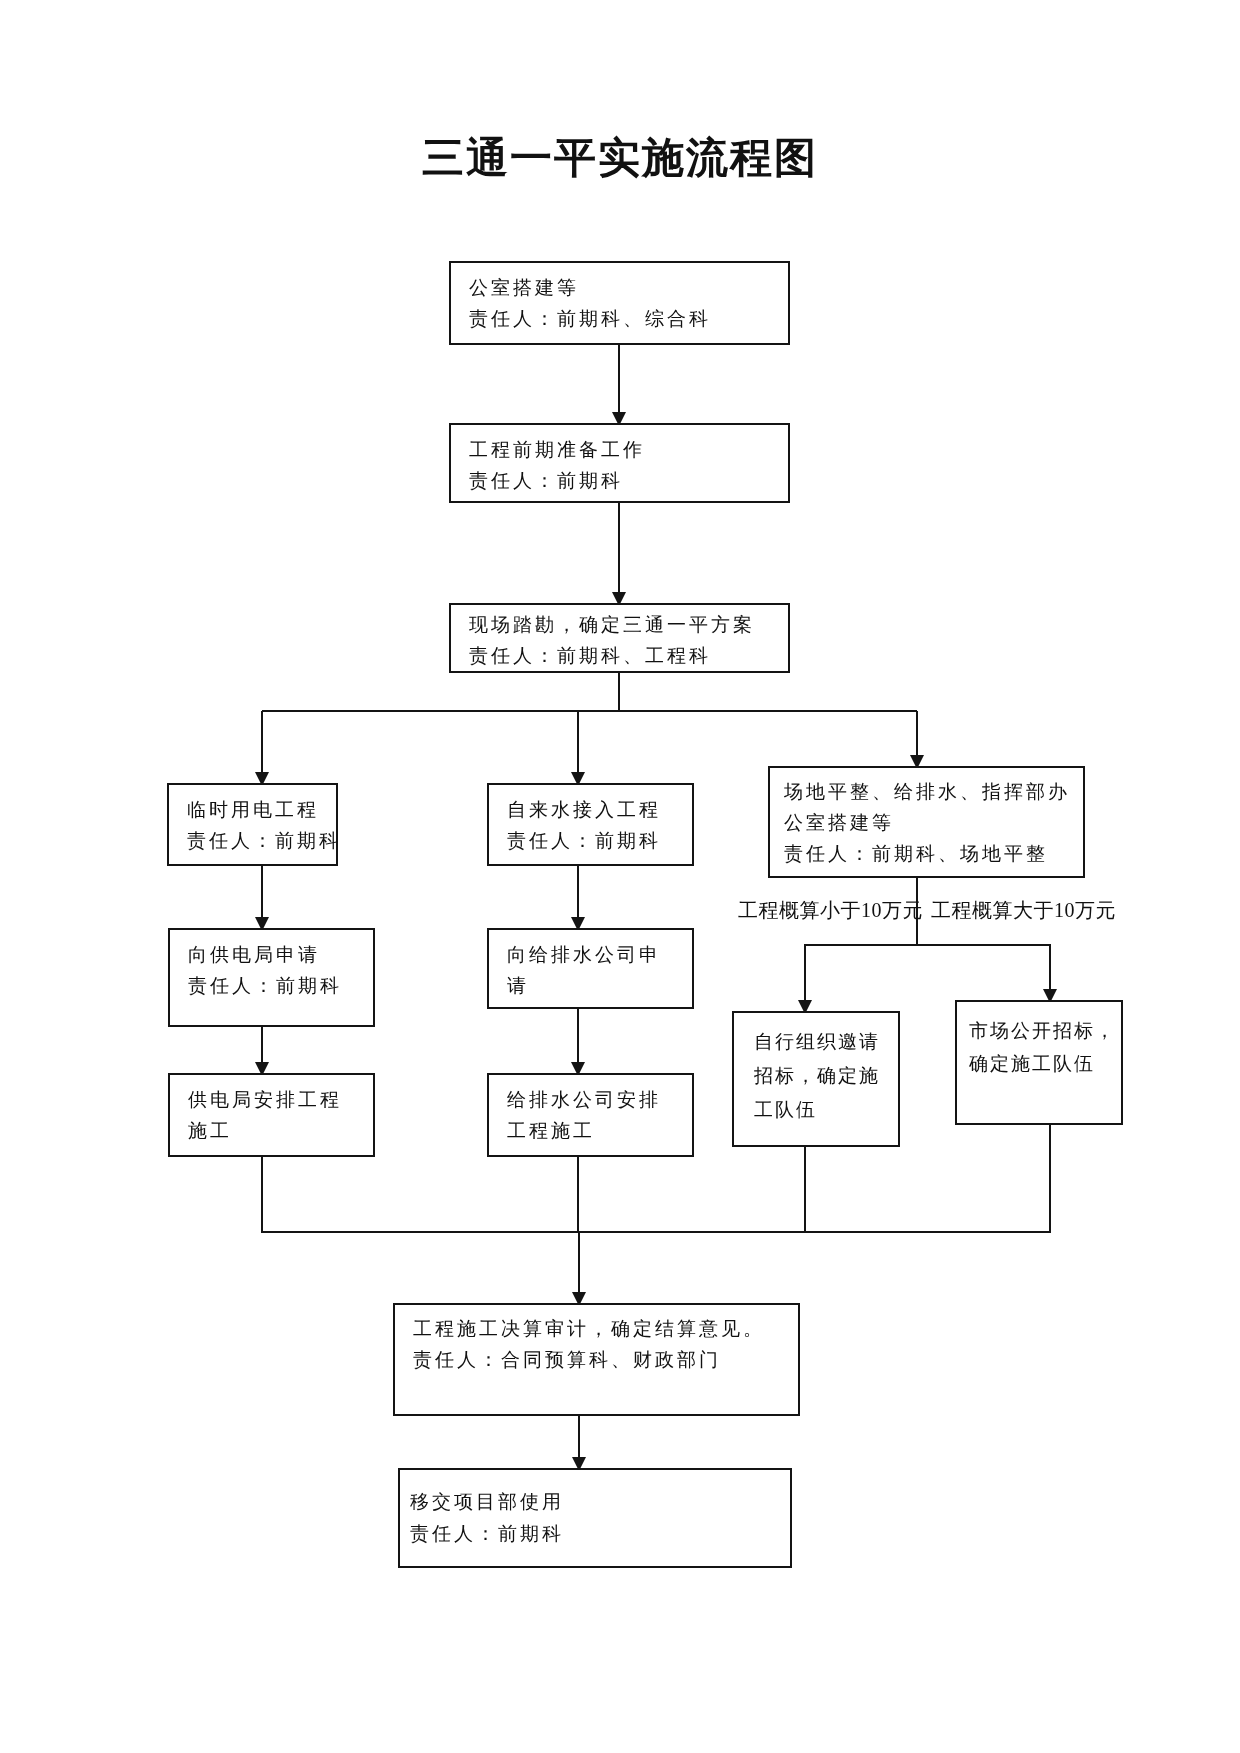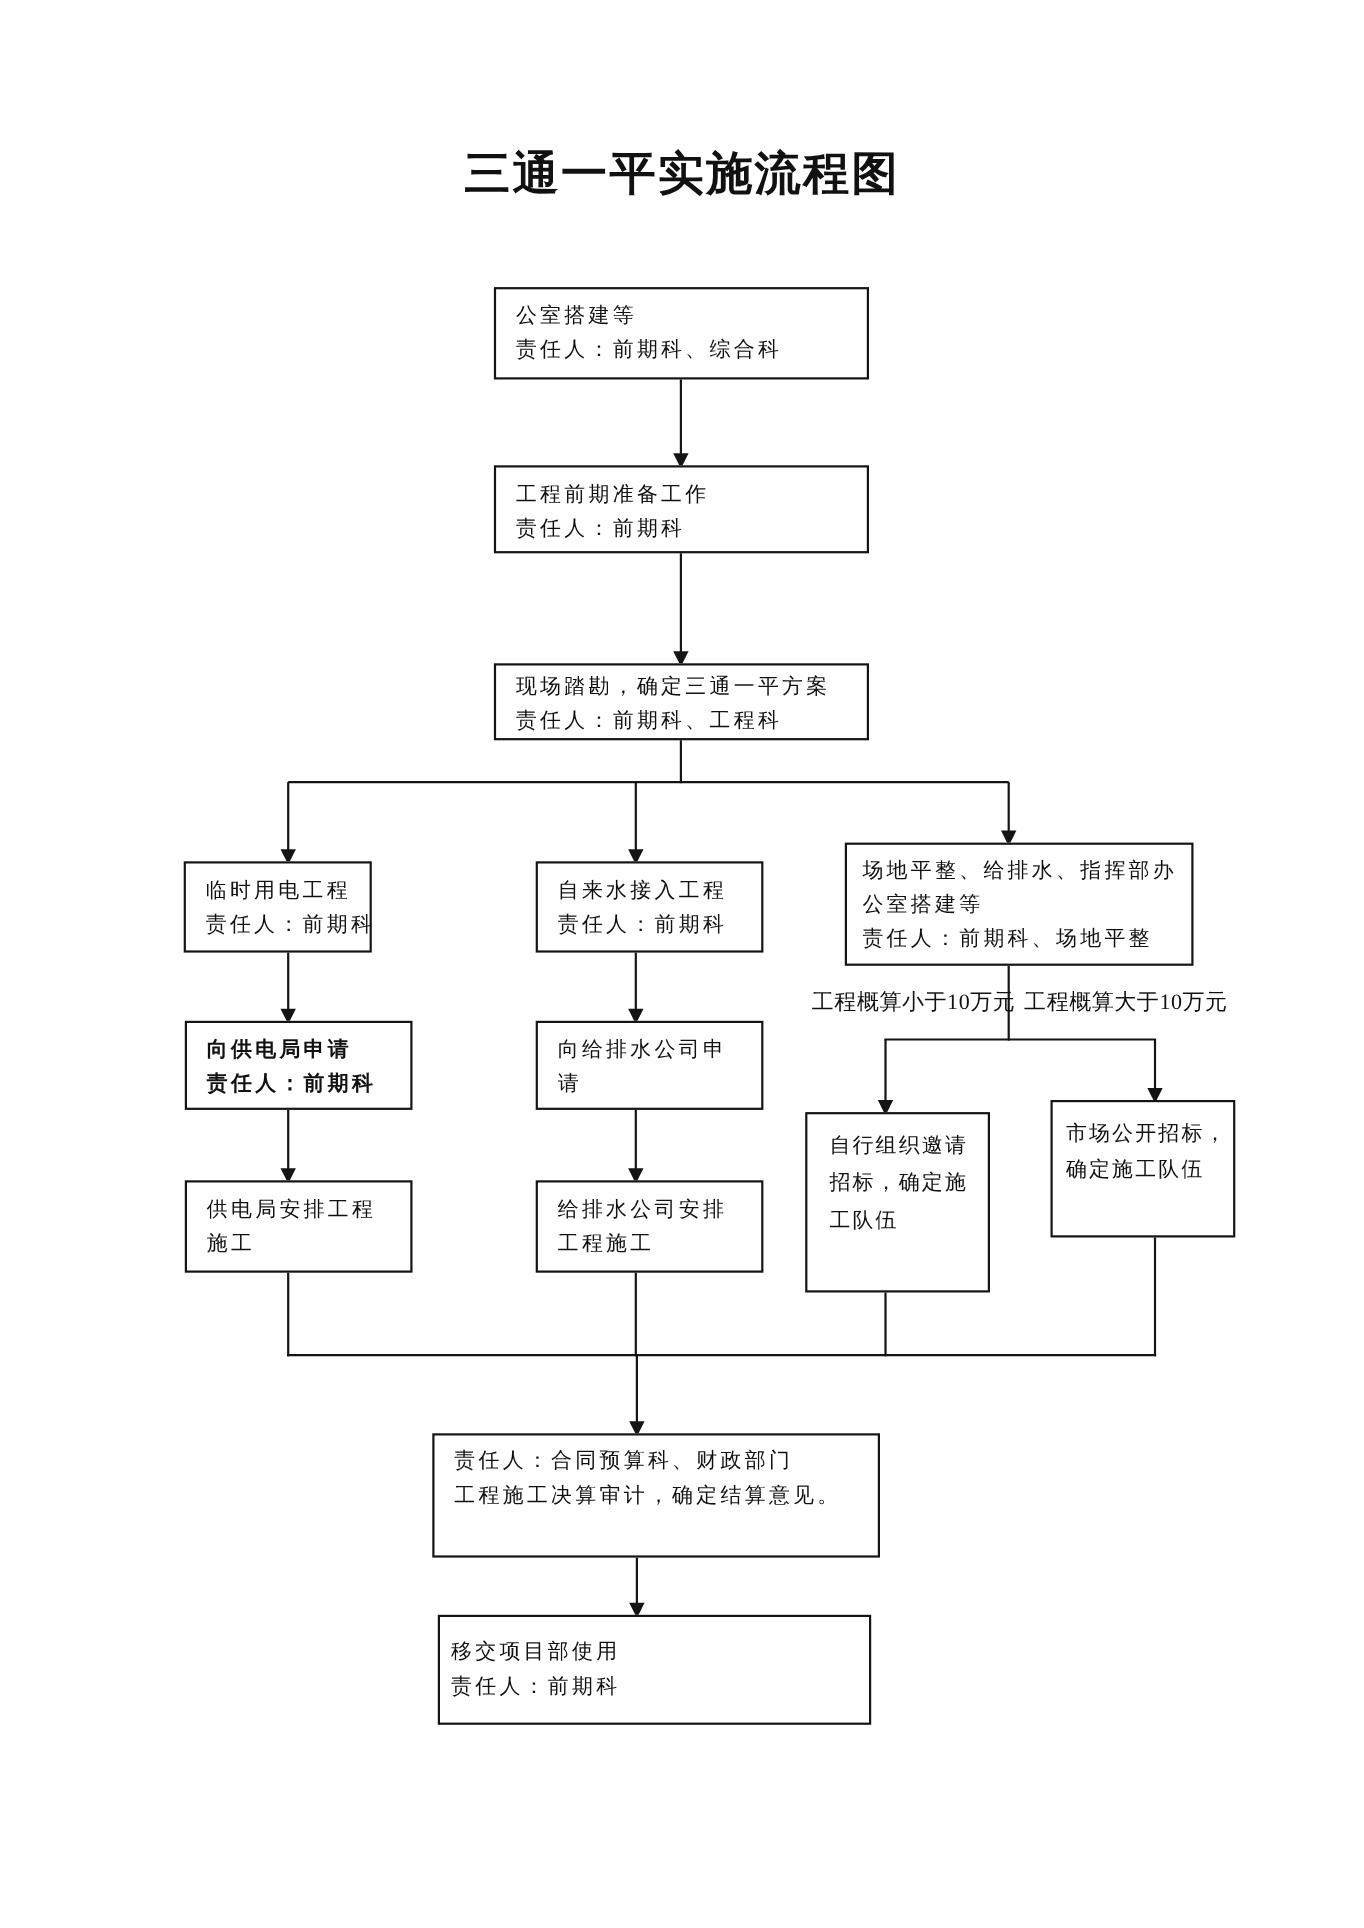--- a/index.html
+++ b/index.html
@@ -121,31 +121,31 @@
 
   <div class="node" style="left:768px;top:766px;width:317px;height:112px;padding:8px 10px 8px 14px;">
     <div class="ln">场地平整、给排水、指挥部办</div>
     <div class="ln">公室搭建等</div>
     <div class="ln">责任人：前期科、场地平整</div>
   </div>
 
   <div class="edge-label" style="left:738px;top:897px;width:172px;text-align:right;">工程概算小于10万元</div>
   <div class="edge-label" style="left:931px;top:897px;">工程概算大于10万元</div>
 
-  <div class="node" style="left:168px;top:928px;width:207px;height:81px;font-weight:bold;">
+  <div class="node" style="left:168px;top:928px;width:207px;height:99px;">
     <div class="ln">向供电局申请</div>
     <div class="ln">责任人：前期科</div>
   </div>
 
   <div class="node" style="left:487px;top:928px;width:207px;height:81px;">
     <div class="ln">向给排水公司申</div>
     <div class="ln">请</div>
   </div>
 
-  <div class="node" style="left:732px;top:1011px;width:168px;height:164px;padding:12px 6px 9px 20px;line-height:34px;letter-spacing:2px;">
+  <div class="node" style="left:732px;top:1011px;width:168px;height:136px;padding:12px 6px 9px 20px;line-height:34px;letter-spacing:2px;">
     <div class="ln">自行组织邀请</div>
     <div class="ln">招标，确定施</div>
     <div class="ln">工队伍</div>
   </div>
 
   <div class="node" style="left:955px;top:1000px;width:168px;height:125px;padding:12px 20px 9px 12px;line-height:33px;letter-spacing:2px;">
     <div class="ln">市场公开招标，</div>
     <div class="ln">确定施工队伍</div>
   </div>
 
@@ -153,22 +153,22 @@
     <div class="ln">供电局安排工程</div>
     <div class="ln">施工</div>
   </div>
 
   <div class="node" style="left:487px;top:1073px;width:207px;height:84px;">
     <div class="ln">给排水公司安排</div>
     <div class="ln">工程施工</div>
   </div>
 
   <div class="node" style="left:393px;top:1303px;width:407px;height:113px;padding-top:8px;">
+    <div class="ln">工程施工决算审计，确定结算意见。</div>
     <div class="ln">责任人：合同预算科、财政部门</div>
-    <div class="ln">工程施工决算审计，确定结算意见。</div>
   </div>
 
   <div class="node center" style="left:398px;top:1468px;width:394px;height:100px;padding-top:16px;line-height:32px;">
     <div class="ln">移交项目部使用</div>
     <div class="ln">责任人：前期科</div>
   </div>
 
 </div>
 
 </body></html>

